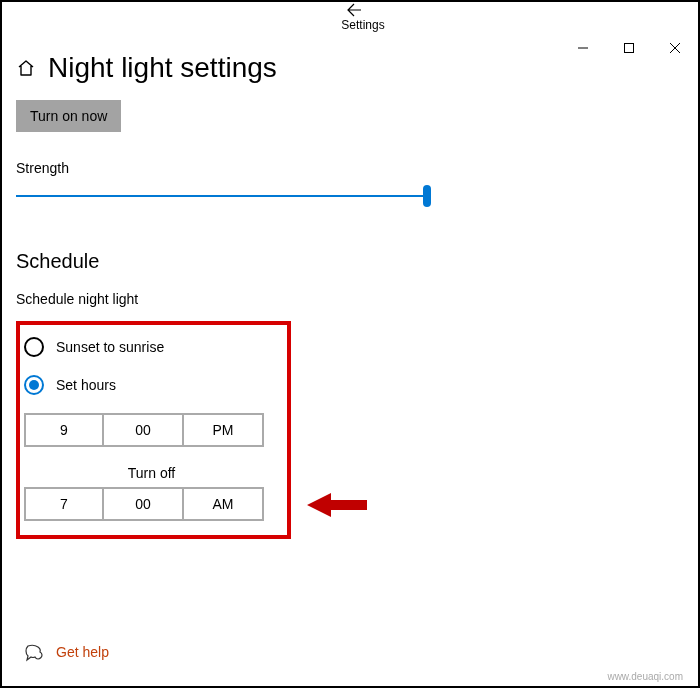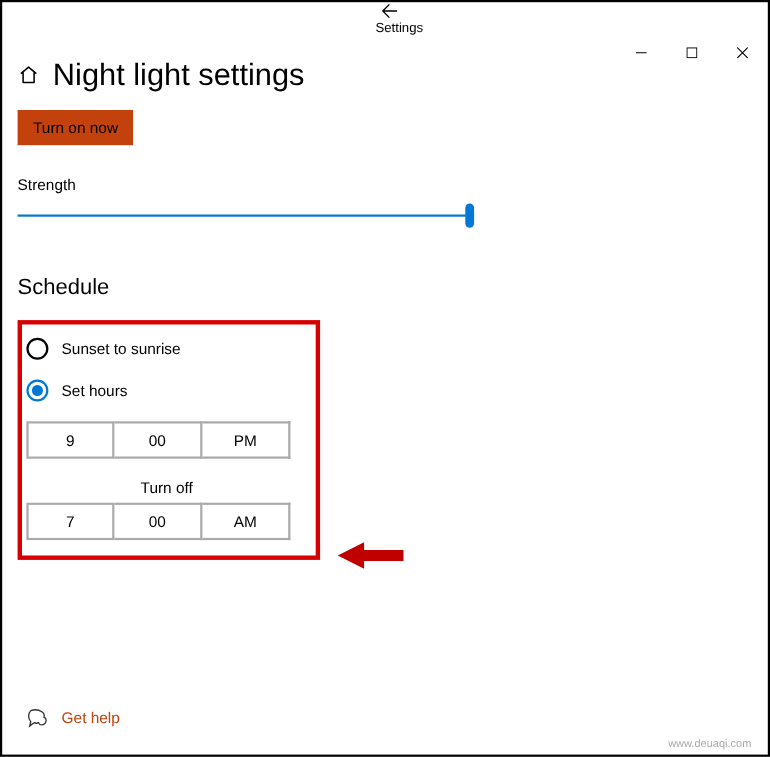--- a/index.html
+++ b/index.html
@@ -57,21 +57,21 @@
     }
     .home-icon {
       width: 20px;
       height: 20px;
     }
     .page-title {
       font-size: 28px;
       font-weight: 400;
     }
     .turn-on-btn {
-      background: #c2410c;
+      background: #a3a3a3;
       border: none;
       padding: 8px 14px;
       font-size: 14px;
       cursor: pointer;
       margin-bottom: 28px;
     }
     .label {
       font-size: 14px;
       margin-bottom: 8px;
     }
@@ -249,20 +249,21 @@
   <button class="turn-on-btn">Turn on now</button>
 
   <div class="label">Strength</div>
   <div class="slider-track">
     <div class="slider-line"></div>
     <div class="slider-thumb"></div>
   </div>
 
   <div class="section-heading">Schedule</div>
 
+  <div class="label">Schedule night light</div>
 
   <div class="redbox">
     <div class="radio-row">
       <div class="radio-outer"></div>
       <span>Sunset to sunrise</span>
     </div>
     <div class="radio-row">
       <div class="radio-outer selected">
         <div class="radio-inner"></div>
       </div>

